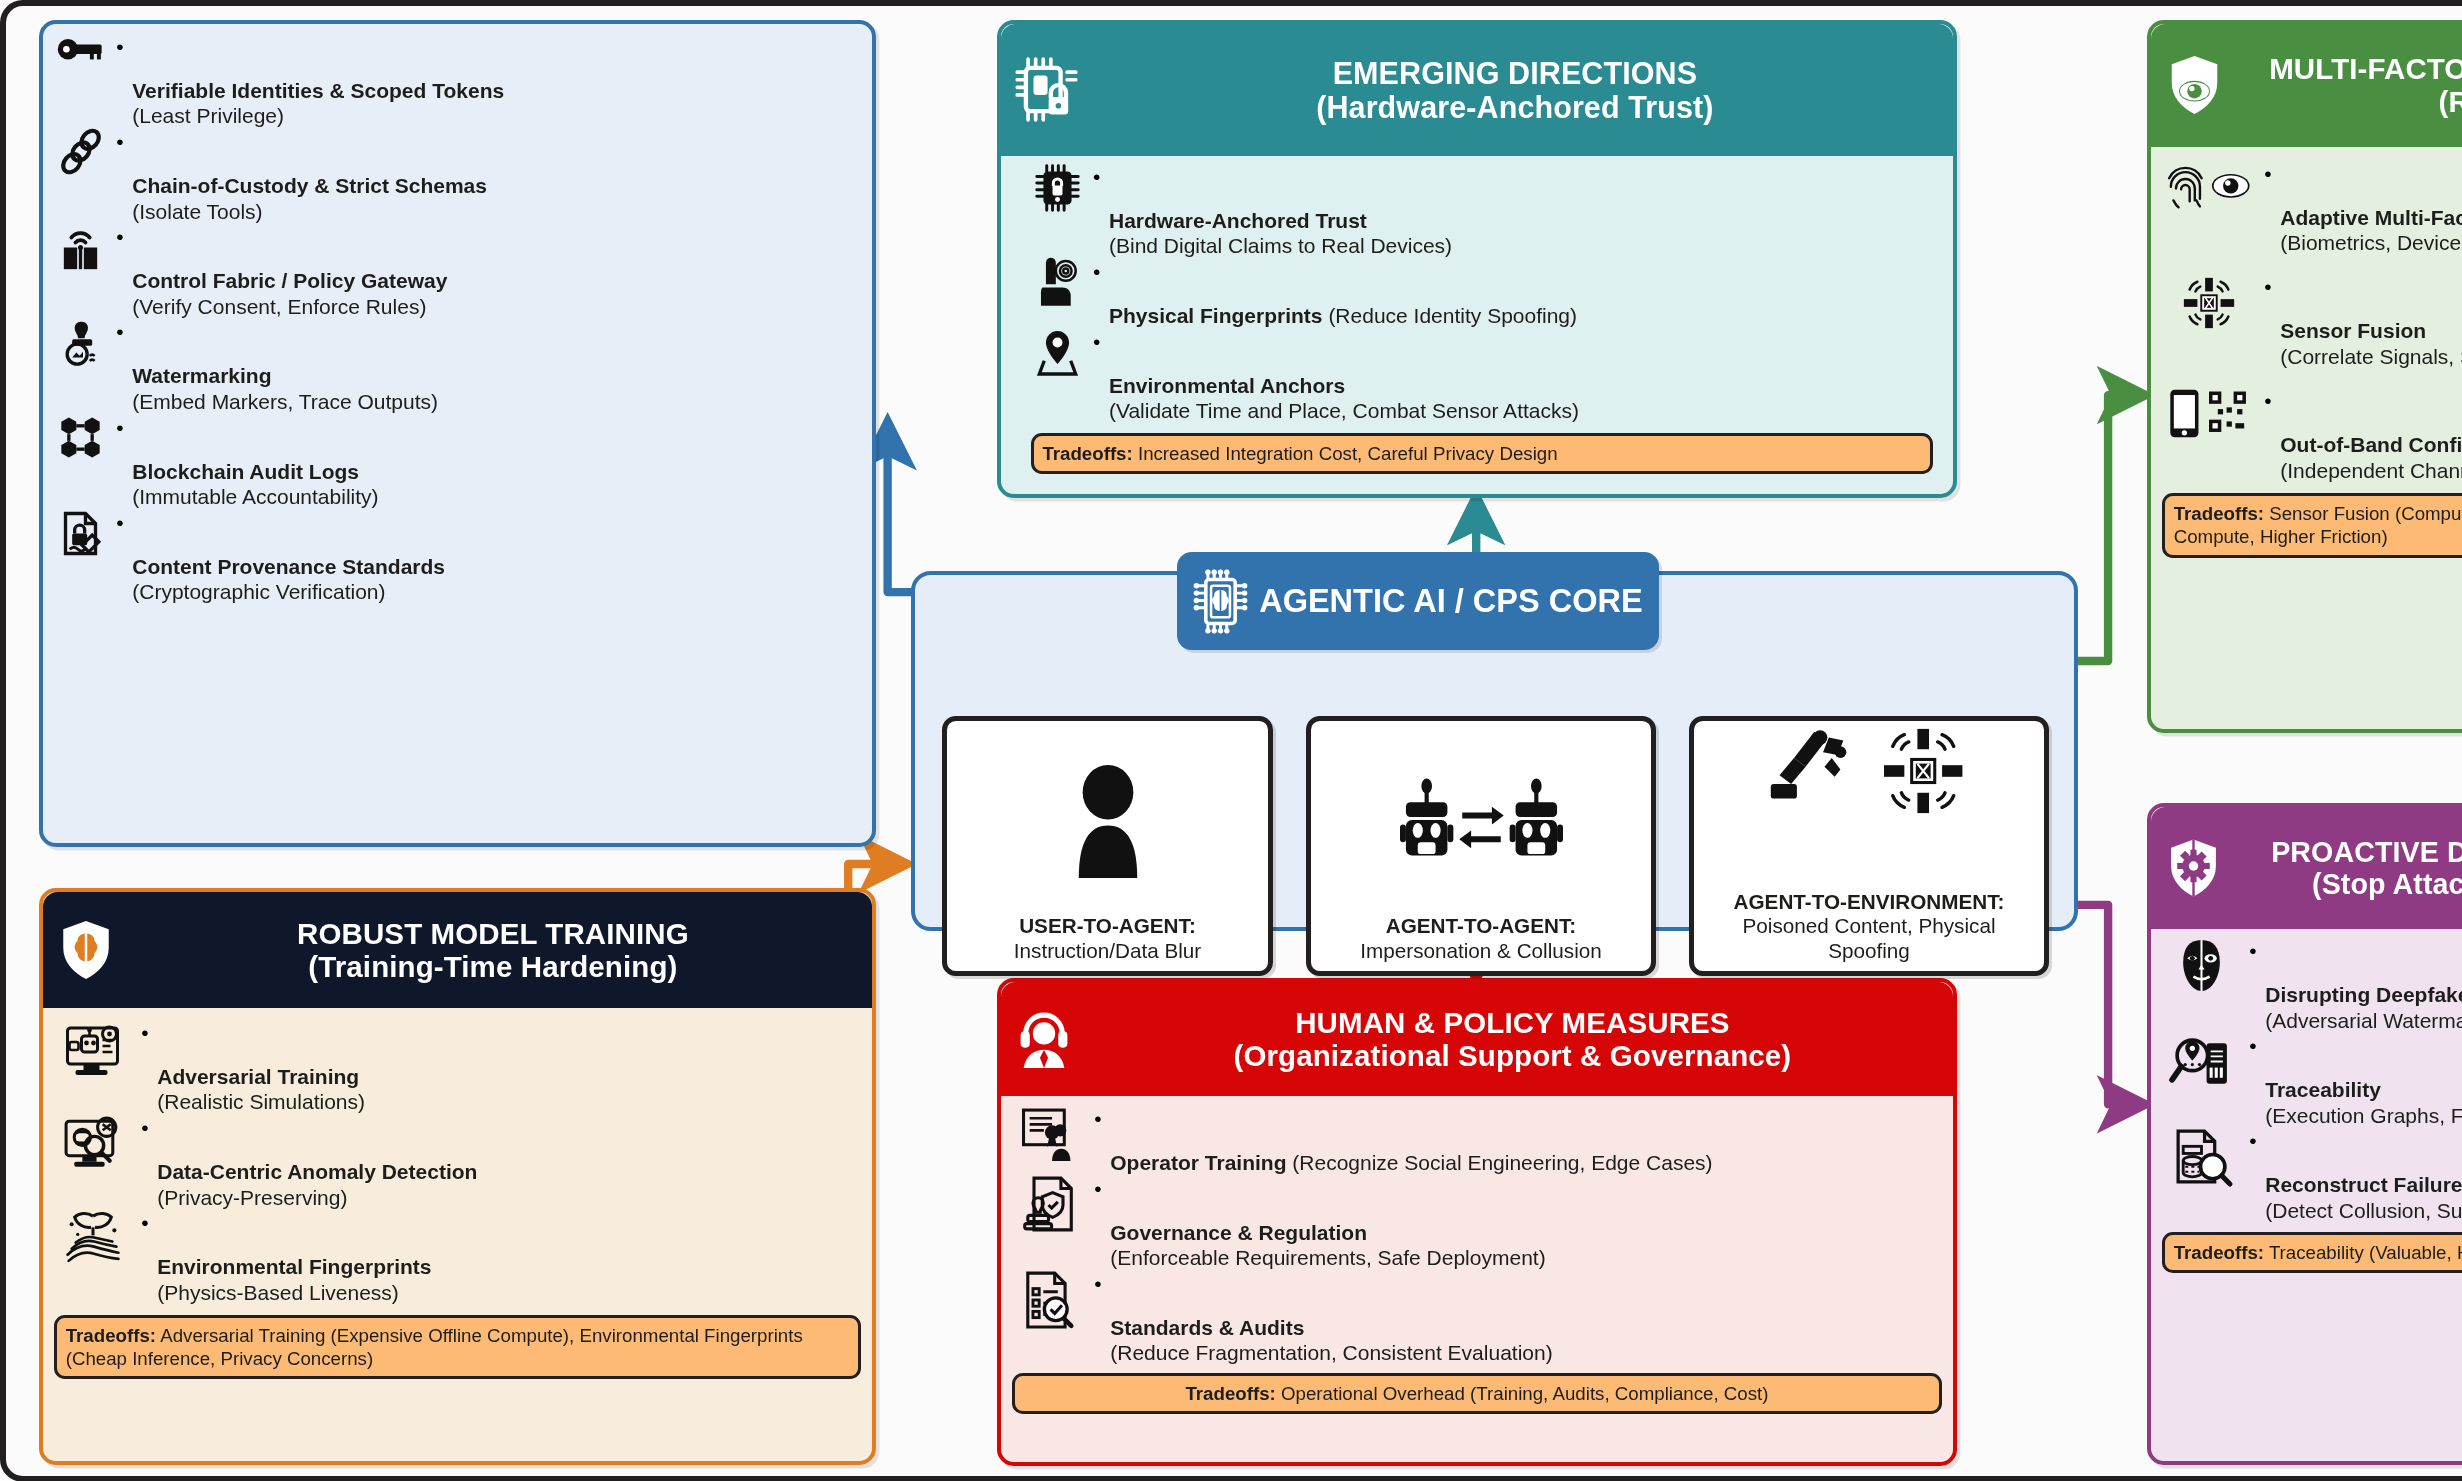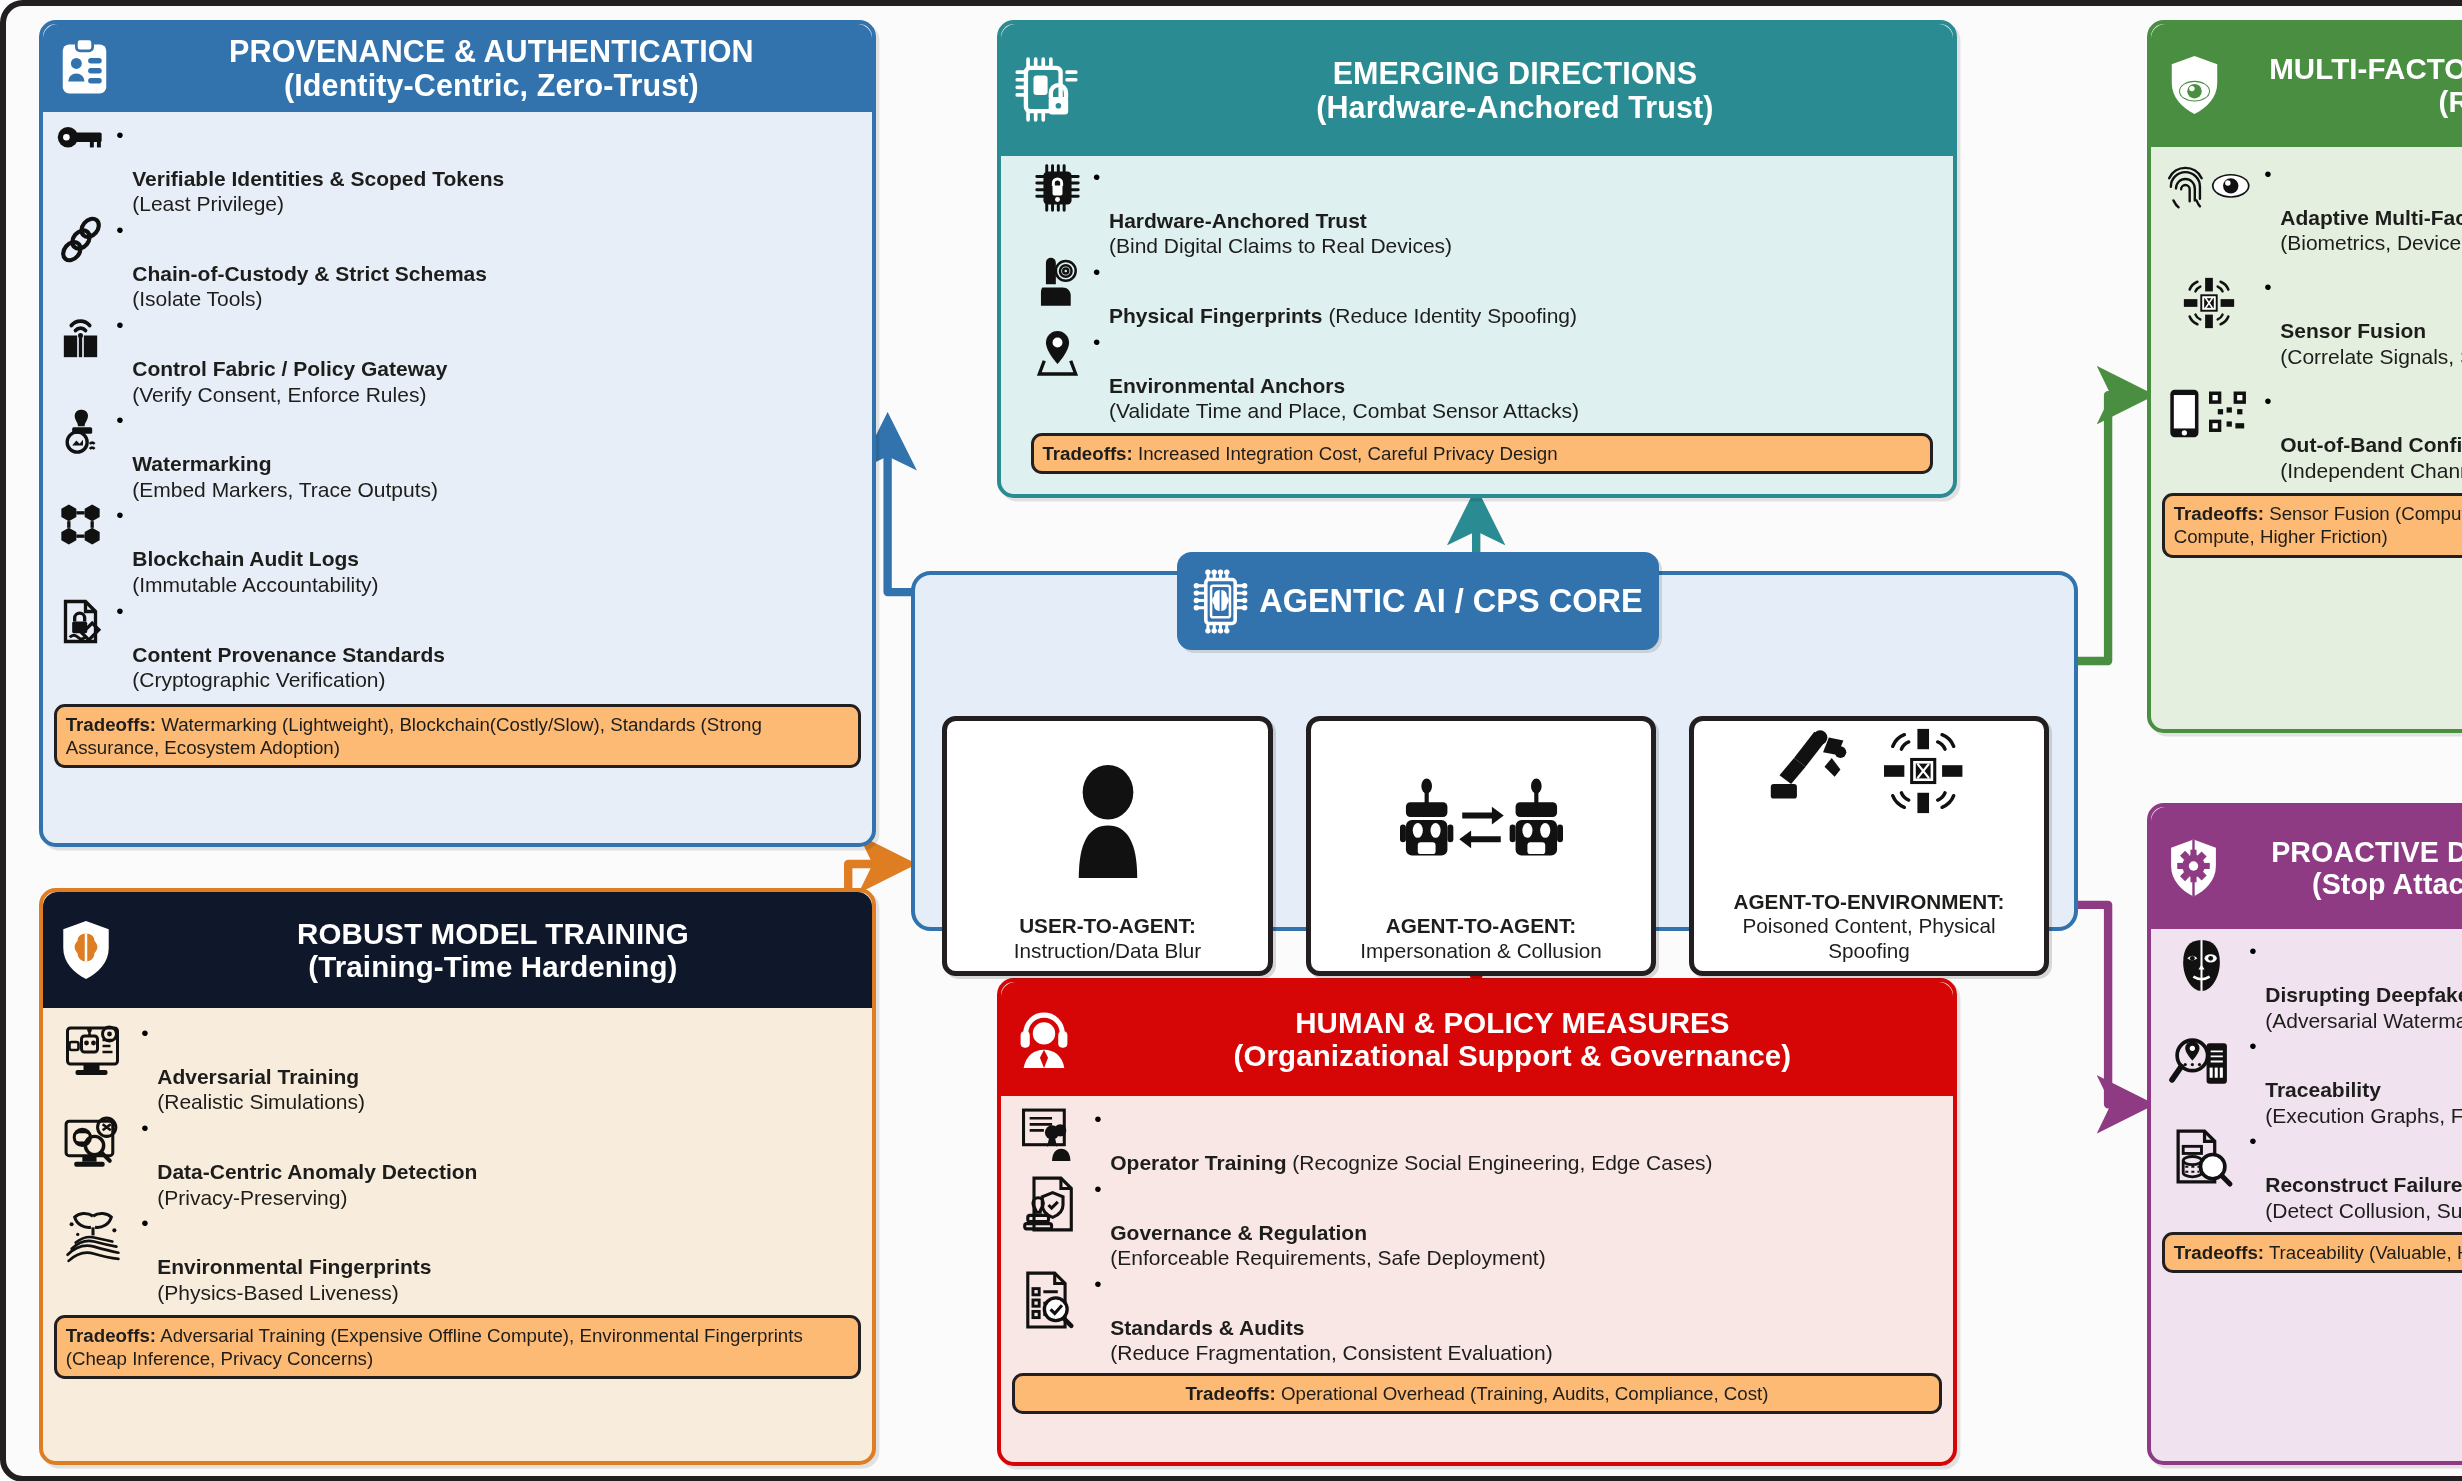--- a/index.html
+++ b/index.html
@@ -101,37 +101,20 @@
 
     <path d="M2210,1445 L2210,1395 L2378,1395 L2378,1308" fill="none" stroke="#231f20" stroke-width="20" stroke-linecap="round" stroke-linejoin="round" marker-end="url(#ah-black)"></path>
     <path d="M2985,1445 L2985,1308" fill="none" stroke="#231f20" stroke-width="14" stroke-linecap="round" stroke-linejoin="round" marker-end="url(#ah-black)"></path>
     <path d="M3800,1445 L3800,1398 L3620,1398 L3620,1308" fill="none" stroke="#231f20" stroke-width="20" stroke-linecap="round" stroke-linejoin="round" marker-end="url(#ah-black)"></path>
 
     <path d="M2574,1675 L2614,1675" fill="none" stroke="#3a3a3a" stroke-width="34" stroke-linecap="butt" marker-end="url(#ah-black)"></path>
     <path d="M3378,1675 L3418,1675" fill="none" stroke="#3a3a3a" stroke-width="34" stroke-linecap="butt" marker-end="url(#ah-black)"></path>
   </svg>
 
   <div class="panel" id="p-prov" style="left:33px;top:13.8px;width:837px;height:827px;background:#e7eef7;border:4.4px solid #3273ad;">
-    <div class="hdr" style="background:#3273ad;">
-      <span class="hicon">
-        <svg width="55" height="58" viewBox="0 0 60 64">
-          <rect x="6" y="6" width="48" height="54" rx="7" fill="#fff"></rect>
-          <rect x="21" y="0" width="18" height="13" rx="4" fill="#fff" stroke="#3273ad" stroke-width="3"></rect>
-          <circle cx="21" cy="27" r="6" fill="#3273ad"></circle>
-          <path d="M12 47a9 9 0 0118 0z" fill="#3273ad"></path>
-          <rect x="34" y="21" width="15" height="6" rx="3" fill="#3273ad"></rect>
-          <rect x="34" y="32" width="15" height="6" rx="3" fill="#3273ad"></rect>
-          <rect x="34" y="43" width="15" height="6" rx="3" fill="#3273ad"></rect>
-        </svg>
-      </span>
-      <span class="htext" style="font-size:30.5px;">
-        <span>PROVENANCE &amp; AUTHENTICATION</span><br>
-        <span class="sub">(Identity-Centric, Zero-Trust)</span>
-      </span>
-    </div>
     <div class="body">
       <div class="rows" style="font-size:21px;">
 
         <div class="row" style="margin-top:2px;">
           <span class="ic">
             <svg width="47" height="30.5" viewBox="0 0 60 38">
                 <circle cx="14" cy="19" r="13" fill="#111"></circle>
                 <circle cx="12" cy="19" r="4.2" fill="#fff"></circle>
                 <rect x="23" y="13" width="34" height="12" rx="2" fill="#111"></rect>
                 <rect x="42" y="23" width="5" height="9" fill="#111"></rect>
@@ -238,24 +221,20 @@
             </svg>
           </span>
           <span class="bul">•</span>
           <span class="tx">
             <b>Content Provenance Standards</b><br>
             <span>(Cryptographic Verification)</span>
           </span>
         </div>
       </div>
 
-      <div class="tradeoff" style="margin-top:10.8px;font-size:18.7px;">
-        <b>Tradeoffs:</b>
-        <span>Watermarking (Lightweight), Blockchain(Costly/Slow), Standards (Strong Assurance, Ecosystem Adoption)</span>
-      </div>
     </div>
   </div>
 
   <div class="panel" id="p-emerg" style="left:991px;top:13.8px;width:960px;height:478px;background:#def0ef;border:4.4px solid #2a8c92;">
     <div class="hdr" style="background:#2a8c92;min-height:132px;">
       <span class="hicon">
         <svg width="63" height="65" viewBox="0 0 58 60">
           <g stroke="#fff" stroke-width="3.4" stroke-linecap="round">
             <path d="M12 2v8M19 2v8M26 2v8M33 2v8"></path>
               <path d="M12 50v8M19 50v8M26 50v8"></path>

